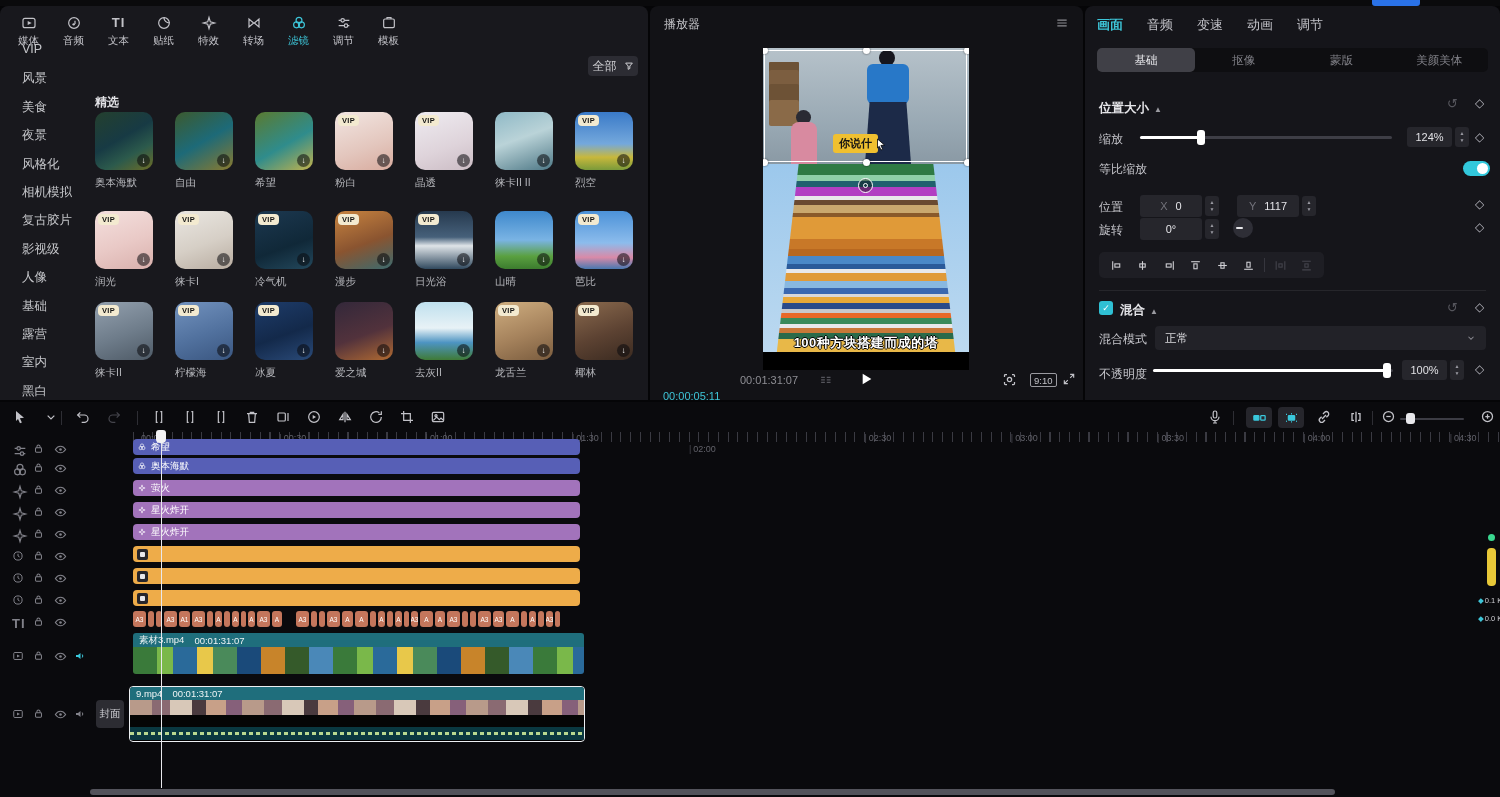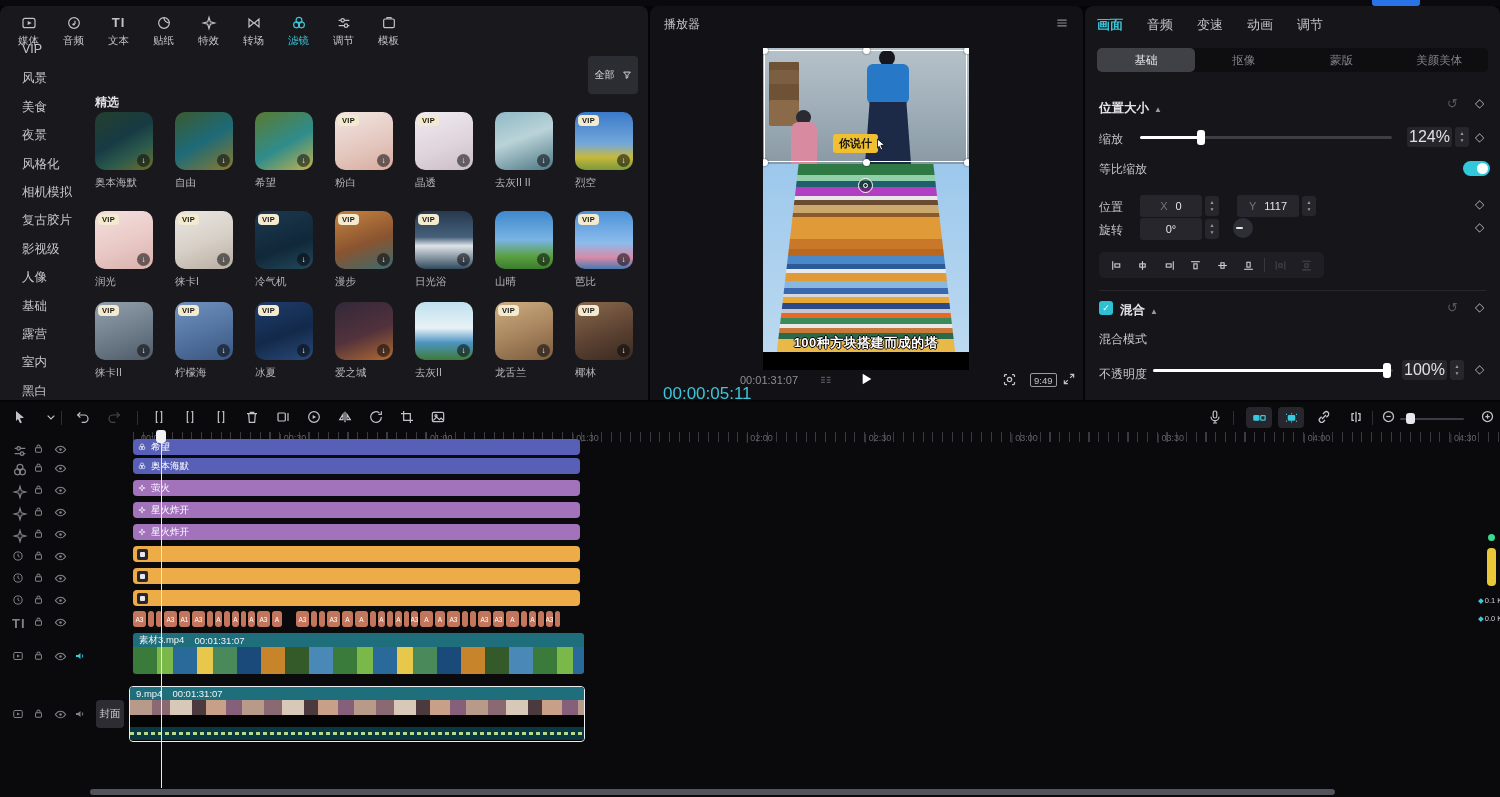--- a/index.html
+++ b/index.html
@@ -14,22 +14,22 @@
   
   #topstrip { position:absolute; top:0; left:0; width:1500px; height:6px; background:#0a0a0c; }
   #export-frag { position:absolute; top:0; left:1372px; width:48px; height:6px; background:#2a72e8; border-radius:0 0 3px 3px; }
 
   
   #lib { left:0; width:648px; background:#18181d; }
   #media-toolbar { position:absolute; left:6px; top:6px; height:40px; display:flex; }
   .mt-item { width:45px; display:flex; flex-direction:column; align-items:center; gap:3px; padding-top:2px; cursor:pointer; color:#c2c2c8; }
   .mt-item .lbl { font-size:10.5px; }
   .mt-item.active { color:#3dc5d8; }
-  #all-btn { position:absolute; left:588px; top:50px; width:50px; height:38px; background:#2c2c33; border-radius:4px;
-    display:flex; align-items:center; justify-content:center; gap:7px; font-size:10px; color:#d2d2d6; }
+  #all-btn { position:absolute; left:588px; top:50px; width:50px; height:20px; background:#2c2c33; border-radius:4px;
+    display:flex; align-items:center; justify-content:center; gap:7px; font-size:12px; color:#d2d2d6; }
   #cat-list { position:absolute; left:0; top:36px; width:88px; }
   .cat { position:absolute; left:22px; font-size:12.5px; color:#c5c6ca; cursor:pointer; white-space:nowrap; }
   #sel-title { position:absolute; left:95px; top:88px; font-size:12px; font-weight:bold; color:#e2e2e6; }
   .card { position:absolute; width:70px; }
   .thumb { width:58px; height:58px; border-radius:10px; position:relative; overflow:hidden; }
   .vip { position:absolute; left:3px; top:3px; background:#f3ead0; color:#141414; font-size:7.5px; font-weight:bold;
     padding:1px 4px; border-radius:4px; letter-spacing:.3px; }
   .dl { position:absolute; right:3px; bottom:3px; width:13px; height:13px; border-radius:50%;
     background:rgba(10,10,12,.55); color:#fff; font-size:8px; display:flex; align-items:center; justify-content:center; }
   .card .name { margin-top:6px; font-size:10.5px; color:#b4b5ba; white-space:nowrap; overflow:hidden; max-width:70px; }
@@ -55,21 +55,21 @@
   #rotate-handle i { width:5px; height:5px; border:1.5px solid #fff; border-radius:50%; }
   #tooltip { position:absolute; left:70px; top:86px; background:#f0c030; color:#151515; font-size:11px; font-weight:bold;
     padding:2px 6px; border-radius:3px; white-space:nowrap; }
   #cursor { position:absolute; left:112px; top:90px; }
   #tower-wrap { position:absolute; left:0; top:116px; width:206px; height:188px; background:linear-gradient(180deg,#9cc8ec,#bcd9f0); }
   #tower { position:absolute; left:12px; top:0; width:182px; height:188px; clip-path:polygon(13% 0,87% 0,99% 100%,1% 100%);
     background:linear-gradient(180deg,#2f7a44 0%,#2f7a44 6%,#8fd0a8 6%,#8fd0a8 9%,#20606e 9%,#20606e 12%,#b23ec2 12%,#b23ec2 17%,#e8e8ea 17%,#e8e8ea 19%,#6a4a30 19%,#6a4a30 22%,#caa86e 22%,#caa86e 26%,#8a5a2a 26%,#8a5a2a 28%,#e09a38 28%,#e09a38 40%,#c87828 40%,#c87828 45%,#b86820 45%,#b86820 49%,#4a88c8 49%,#4a88c8 53%,#2a5a9a 53%,#2a5a9a 56%,#e8e8ea 56%,#e8e8ea 58%,#e09a38 58%,#e09a38 62%,#88b8e0 62%,#88b8e0 66%,#3a68b0 66%,#3a68b0 69%,#d8d8da 69%,#d8d8da 71%,#e8a838 71%,#e8a838 74%,#2a4a8a 74%,#2a4a8a 77%,#c8c8cc 77%,#c8c8cc 79%,#e86828 79%,#e86828 82%,#3a8a5a 82%,#3a8a5a 85%,#e8e8ea 85%,#e8e8ea 87%,#c87838 87%,#c87838 90%,#2a6a4a 90%,#2a6a4a 93%,#e8b848 93%,#e8b848 100%); }
   #caption { position:absolute; left:0; top:286px; width:206px; text-align:center; color:#fff; font-size:13px; font-weight:bold;
     letter-spacing:.5px; white-space:nowrap; text-shadow:-1px 0 #000,1px 0 #000,0 -1px #000,0 1px #000; }
   #pcontrols { position:absolute; left:0; bottom:8px; width:433px; height:22px; }
-  #tc-cur { position:absolute; left:13px; top:14px; font-size:17px; color:#3ec5d8; }
+  #tc-cur { position:absolute; left:13px; top:20px; font-size:11px; color:#3ec5d8; }
   #tc-total { position:absolute; left:90px; top:4px; font-size:11px; color:#8e8e94; }
   #framegrid { position:absolute; left:168px; top:3px; color:#55555c; }
   #play-btn { position:absolute; left:208px; top:1px; color:#fff; }
   #fit-btn { position:absolute; left:352px; top:2px; color:#c2c2c8; }
   #ratio-btn { position:absolute; left:380px; top:3px; font-size:9.5px; color:#c2c2c8; border:1px solid #9a9aa0; border-radius:2px; padding:0 3px; height:14px; line-height:13px; }
   #expand-btn { position:absolute; left:412px; top:2px; color:#c2c2c8; }
 
   
   #props { left:1085px; width:415px; background:#15151a; }
   #prop-tabs { position:absolute; left:12px; top:10px; display:flex; gap:24px;justify-content:space-between; }
@@ -80,21 +80,21 @@
   .stab.active { background:#404047; color:#ececf0; }
   .sec-title { font-size:12.5px; font-weight:bold; color:#e4e4e8; }
   .caret { font-size:8px; color:#9a9aa0; margin-left:5px; }
   .reset { position:absolute; left:362px; font-size:13px; color:#55555c; }
   .kf { position:absolute; left:390px; font-size:12px; color:#b0b0b8; }
   .prop-lbl { position:absolute; left:14px; font-size:12px; color:#c6c6cc; }
   .slider { position:absolute; height:3px; background:#3e3e46; border-radius:2px; }
   .slider .fill { position:absolute; left:0; top:0; height:3px; background:#fff; border-radius:2px; }
   .slider .knob { position:absolute; top:-6px; width:8px; height:15px; background:#fff; border-radius:3px; }
   .valbox { position:absolute; width:45px; height:20px; background:#26262c; border-radius:3px; color:#e0e0e4;
-    font-size:16px; display:flex; align-items:center; justify-content:center; }
+    font-size:11px; display:flex; align-items:center; justify-content:center; }
   .stepper { position:absolute; width:14px; height:20px; background:#26262c; border-radius:3px; display:flex; flex-direction:column;
     align-items:center; justify-content:center; color:#9a9aa2; font-size:5px; line-height:5px; gap:2px; }
   .xybox { position:absolute; width:62px; height:22px; background:#26262c; border-radius:3px; display:flex;
     align-items:center; justify-content:center; gap:8px; font-size:11px; }
   .xybox .axis { color:#73737b; }
   .xybox .val { color:#e4e4e8; }
   #uniform-toggle { position:absolute; left:378px; top:155px; width:27px; height:15px; background:#32c8dc; border-radius:8px; }
   #uniform-toggle i { position:absolute; right:2px; top:2px; width:11px; height:11px; background:#fff; border-radius:50%; }
   #rot-knob { position:absolute; left:148px; top:212px; width:20px; height:20px; background:#2e2e36; border-radius:50%; }
   #rot-knob i { position:absolute; left:3px; top:9px; width:7px; height:2px; background:#e8e8ec; border-radius:1px; }
@@ -302,21 +302,21 @@
           <div class="thumb" style="background: linear-gradient(160deg, rgb(239, 236, 241) 0%, rgb(222, 211, 218) 60%, rgb(203, 188, 196) 100%);">
             <div class="vip">VIP</div>
             <div class="dl">↓</div>
           </div>
           <div class="name">晶透</div>
         </div>
         <div class="card" style="left: 495px; top: 106px;">
           <div class="thumb" style="background: linear-gradient(160deg, rgb(143, 185, 198) 0%, rgb(186, 211, 216) 45%, rgb(78, 120, 134) 100%);">
             <div class="dl">↓</div>
           </div>
-          <div class="name">去灰II II</div>
+          <div class="name">徕卡II II</div>
         </div>
         <div class="card" style="left: 575px; top: 106px;">
           <div class="thumb" style="background: linear-gradient(rgb(58, 122, 200) 0%, rgb(116, 168, 220) 55%, rgb(200, 184, 60) 78%, rgb(122, 154, 58) 100%);">
             <div class="vip">VIP</div>
             <div class="dl">↓</div>
           </div>
           <div class="name">烈空</div>
         </div>
         <div class="card" style="left: 95px; top: 205px;">
           <div class="thumb" style="background: linear-gradient(160deg, rgb(244, 224, 222) 0%, rgb(233, 201, 198) 55%, rgb(217, 176, 172) 100%);">
@@ -466,21 +466,21 @@
         <svg width="16" height="16" viewBox="0 0 24 24">
             <path d="M7 4l13 8-13 8z" fill="currentColor"></path>
           </svg>
         </span>
       <span id="fit-btn" class="ico">
         <svg width="15" height="15" viewBox="0 0 24 24" fill="none" stroke="currentColor" stroke-width="2">
             <path d="M4 8V5.5A1.5 1.5 0 0 1 5.5 4H8M16 4h2.5A1.5 1.5 0 0 1 20 5.5V8M20 16v2.5a1.5 1.5 0 0 1-1.5 1.5H16M8 20H5.5A1.5 1.5 0 0 1 4 18.5V16"></path>
             <circle cx="12" cy="12" r="3.4"></circle>
           </svg>
         </span>
-      <span id="ratio-btn">9:49</span>
+      <span id="ratio-btn">9:10</span>
       <span id="expand-btn" class="ico">
         <svg width="14" height="14" viewBox="0 0 24 24" fill="none" stroke="currentColor" stroke-width="2">
             <path d="M14 4h6v6M20 4l-6 6M10 20H4v-6M4 20l6-6"></path>
           </svg>
         </span>
     </div>
   </section>
 
   <section class="panel" id="props">
     <div id="prop-tabs">
@@ -606,20 +606,28 @@
     <div class="divider"></div>
 
     <div id="blend-check">✓</div>
     <div class="abs" id="blend-title">
       <span class="sec-title">混合</span><span class="caret">▲</span>
     </div>
     <span class="reset" style="top:294px;">↺</span>
     <span class="kf" style="top:294px;">◇</span>
 
     <span class="prop-lbl" style="top:325px;">混合模式</span>
+    <div id="mode-dd">
+      <span>正常</span>
+      <span class="chev ico">
+          <svg width="10" height="10" viewBox="0 0 24 24" fill="none" stroke="currentColor" stroke-width="2.5">
+            <path d="M6 9l6 6 6-6"></path>
+          </svg>
+        </span>
+    </div>
 
     <span class="prop-lbl" style="top:360px;">不透明度</span>
     <div class="slider" style="left:68px; top:363px; width:240px;">
       <div class="fill" style="width:98%;"></div>
         <div class="knob" style="left:230px;"></div>
     </div>
     <div class="valbox" style="left:317px; top:354px;">100%</div>
     <div class="stepper" style="left:365px; top:354px;">
         <span>▲</span>
         <span>▼</span>
@@ -752,21 +760,21 @@
             <path d="M5 17l5-5 4 4 2.5-2.5 3 3"></path>
           </svg>
         </span>
       </div>
 
     <div id="ruler">
         <div class="rl" style="left: 8px;"><span>00:00</span></div>
         <div class="rl" style="left: 146.3px;"><i>|</i><span>00:30</span></div>
         <div class="rl" style="left: 292.6px;"><i>|</i><span>01:00</span></div>
         <div class="rl" style="left: 438.9px;"><i>|</i><span>01:30</span></div>
-        <div class="rl" style="left: 613px;"><i>|</i><span>02:00</span></div>
+        <div class="rl" style="left: 556px; margin-top: 11px;"><i>|</i><span>02:00</span></div>
         <div class="rl" style="left: 731.5px;"><i>|</i><span>02:30</span></div>
         <div class="rl" style="left: 877.8px;"><i>|</i><span>03:00</span></div>
         <div class="rl" style="left: 1024.1px;"><i>|</i><span>03:30</span></div>
         <div class="rl" style="left: 1170.4px;"><i>|</i><span>04:00</span></div>
         <div class="rl" style="left: 1316.7px;"><i>|</i><span>04:30</span></div>
       </div>
     <div id="track-headers">
         <span class="hdr-ico" style="left: 12px; top: 41px;">
           <svg width="16" height="16" viewBox="0 0 24 24" fill="none" stroke="currentColor" stroke-width="1.8">
             <path d="M4 8h16M4 16h16"></path>

